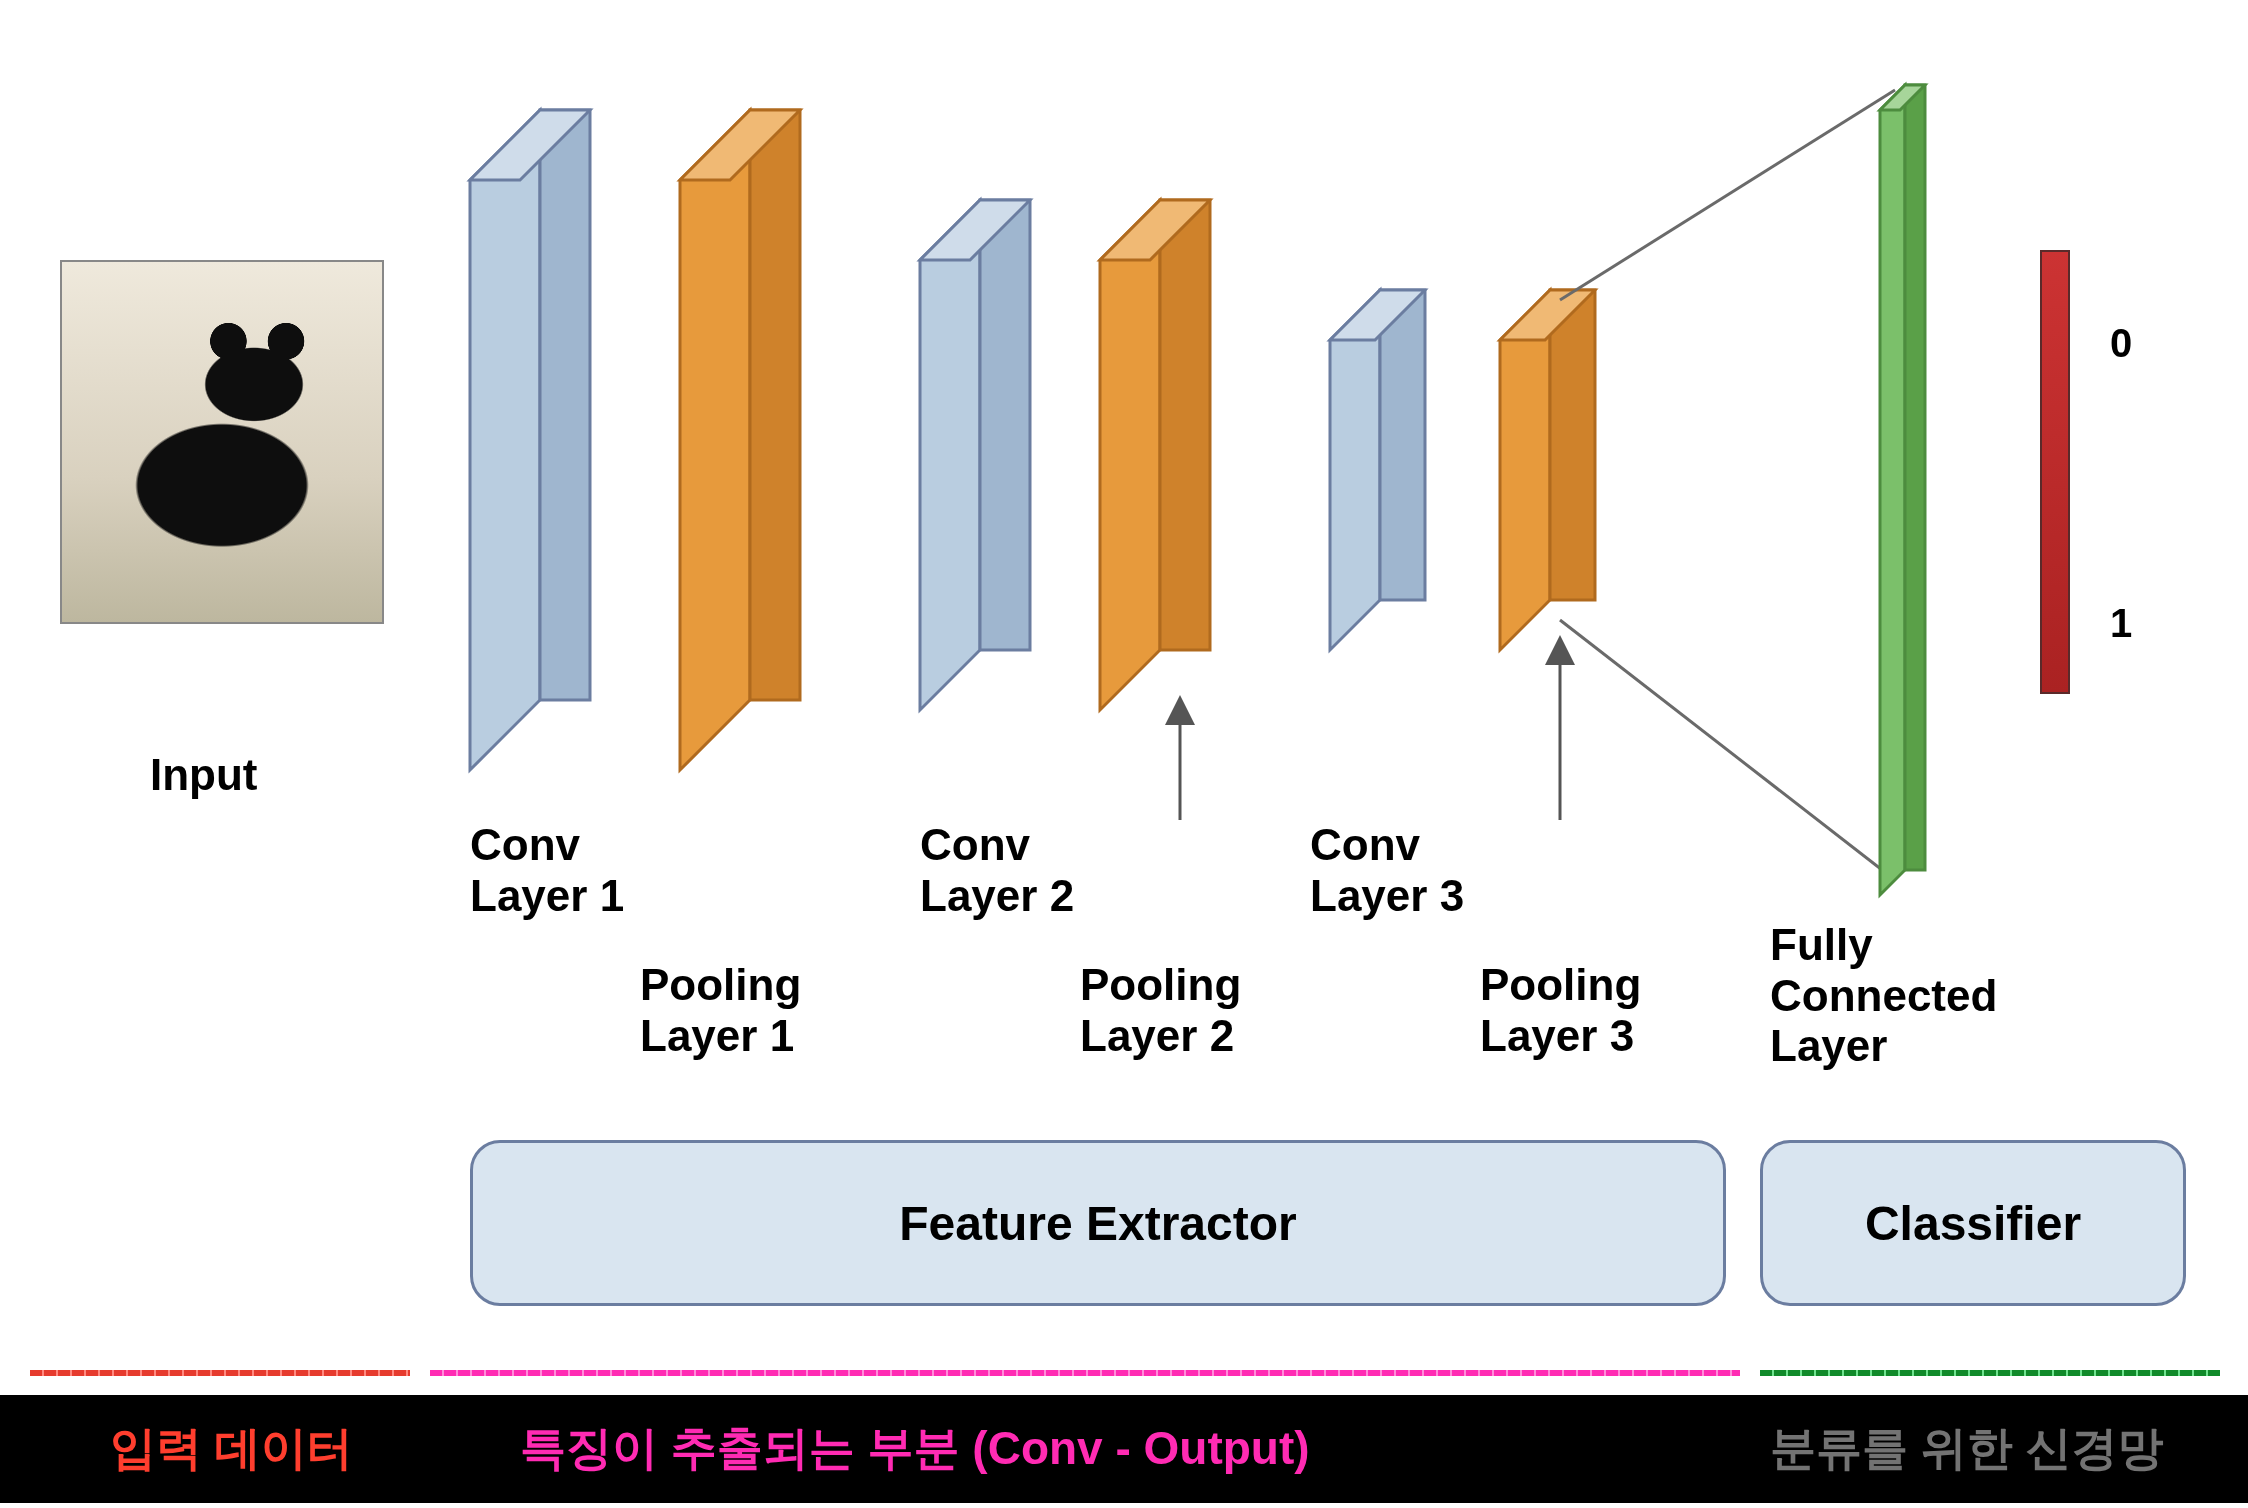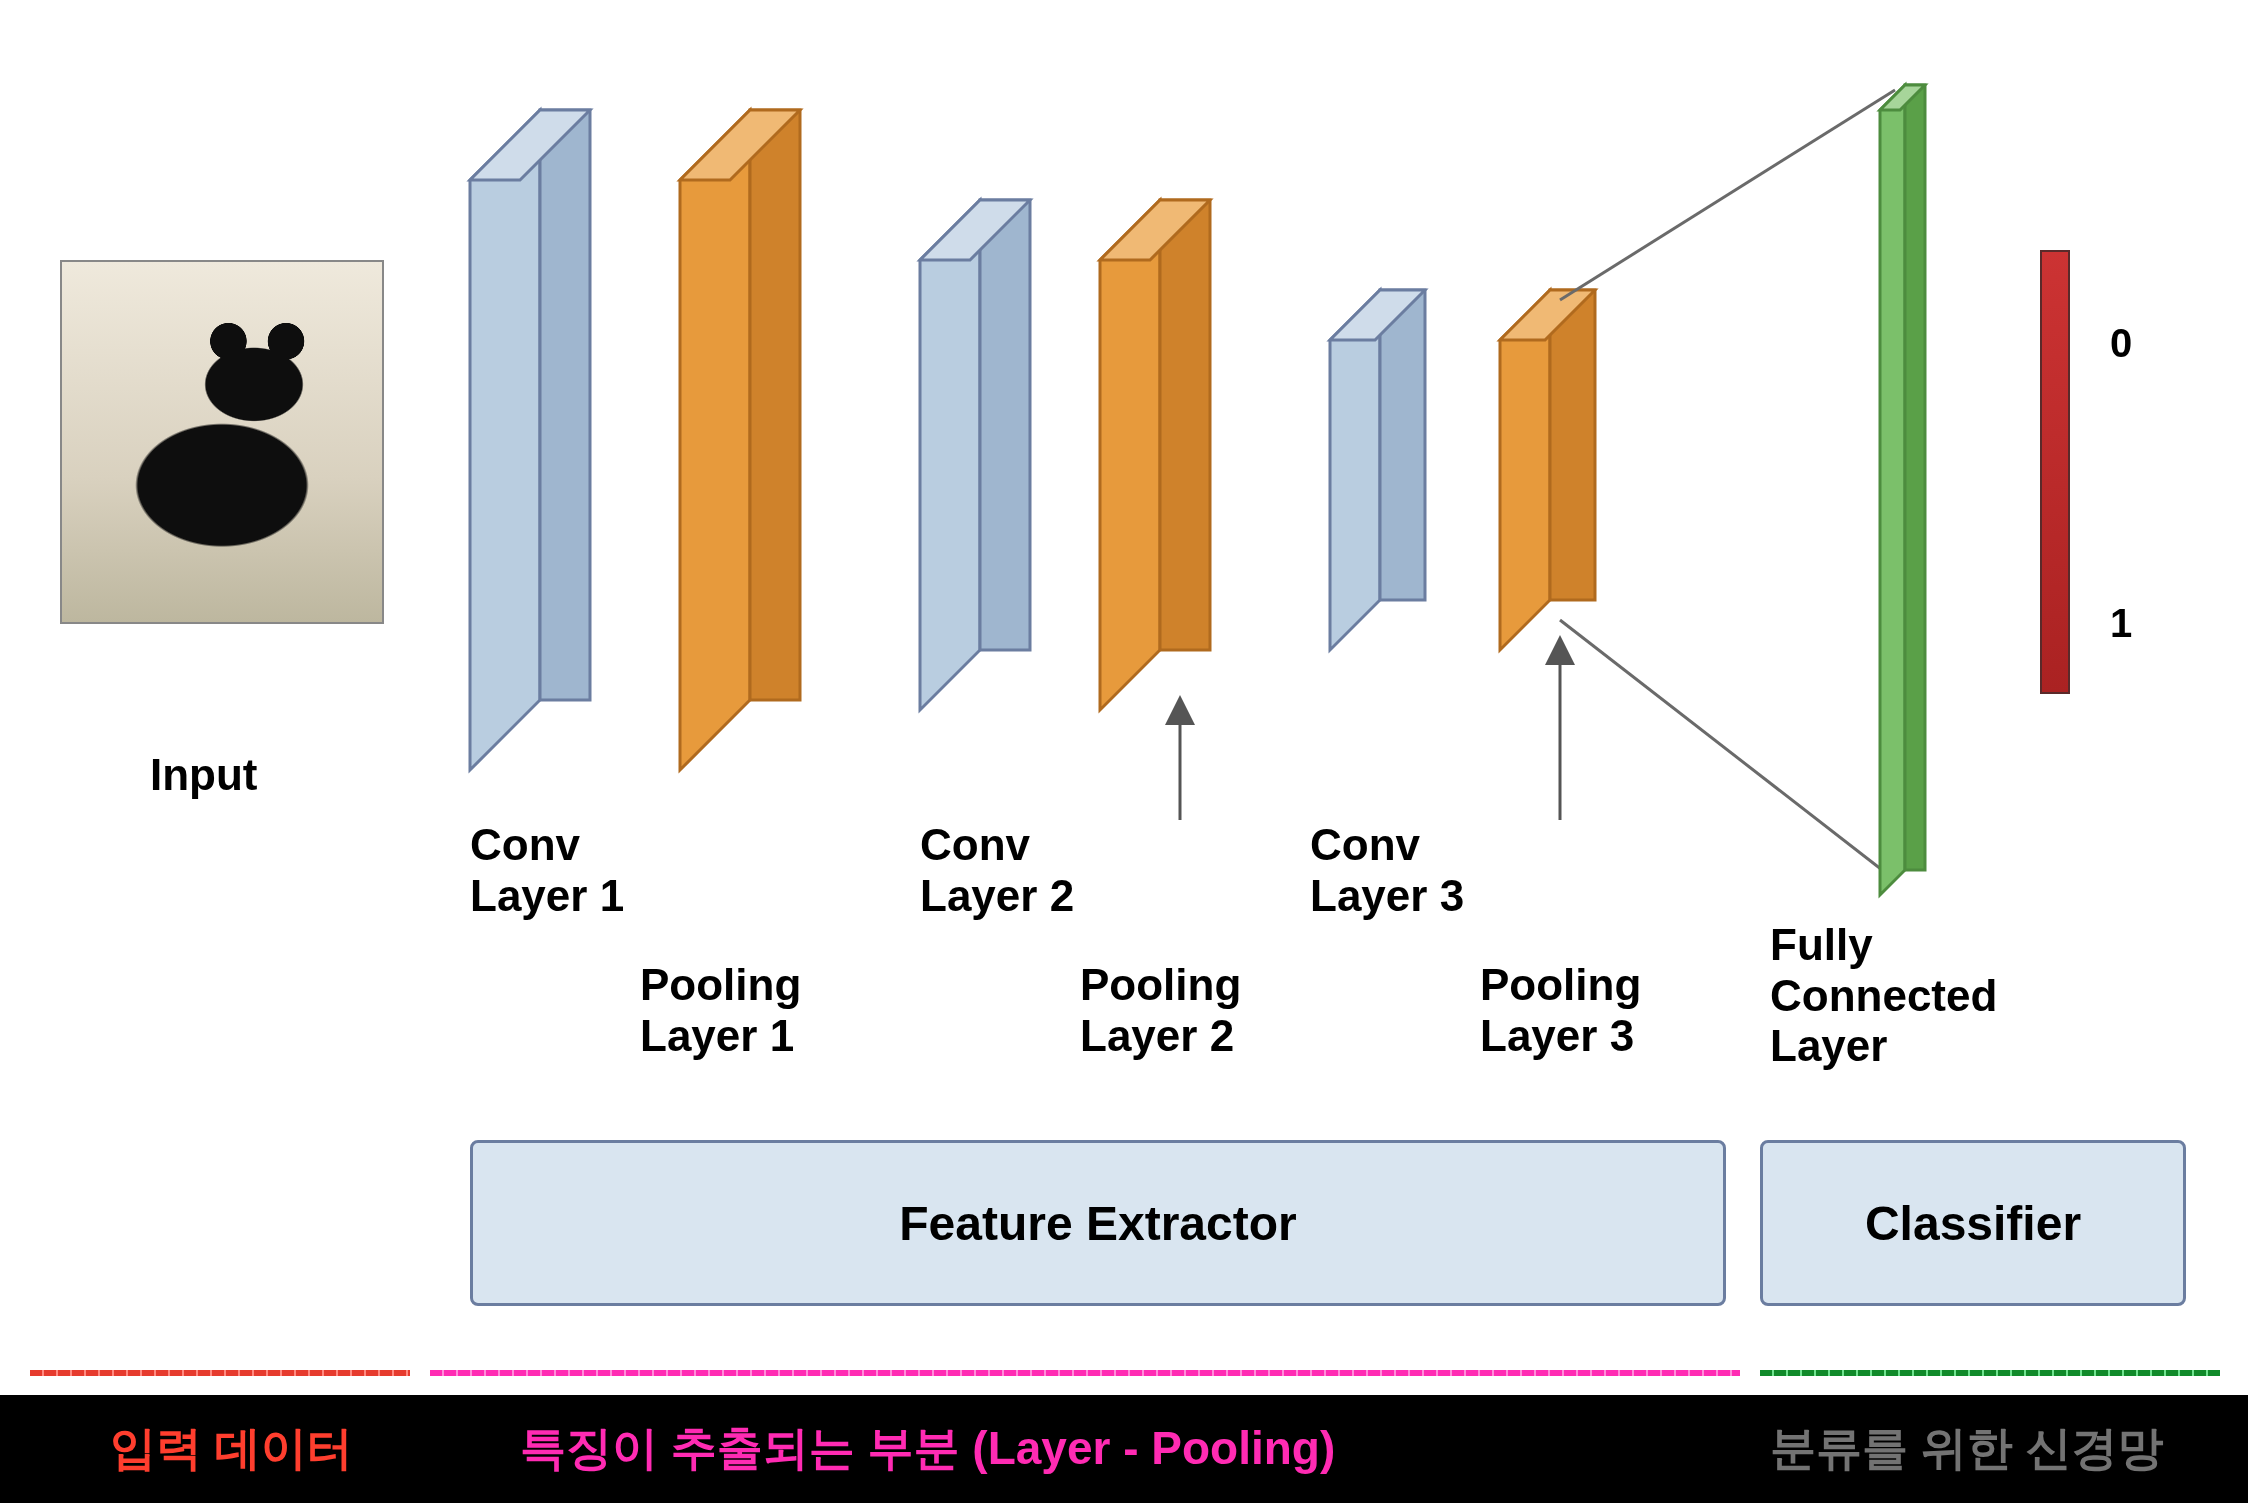--- a/index.html
+++ b/index.html
@@ -1,19 +1,19 @@
 <!DOCTYPE html>
 <html><head>
 <meta charset="utf-8">
 <style>
   html,body{margin:0;padding:0;background:#fff;font-family:Arial,Helvetica,sans-serif}
   .stage{position:relative;width:2248px;height:1508px;background:#fff;overflow:hidden}
   .lbl{position:absolute;font-size:44px;font-weight:700;color:#000;line-height:1.15;white-space:pre}
   .lblS{position:absolute;font-size:40px;font-weight:700;color:#000;line-height:1.15;white-space:pre}
-  .box{position:absolute;border:3px solid #6b7da0;border-radius:8px;background:#d9e5f0;
+  .box{position:absolute;border:3px solid #6b7da0;border-radius:30px;background:#d9e5f0;
        display:flex;align-items:center;justify-content:center;font-size:48px;font-weight:700;color:#000}
   .bandRed{position:absolute;left:0;right:auto;height:6px;background:repeating-linear-gradient(90deg,#e63b2e 0 12px,#ff8a80 12px 14px)}
   .bandPink{position:absolute;height:6px;background:repeating-linear-gradient(90deg,#ff2bb3 0 12px,#ff8cd9 12px 14px)}
   .bandGreen{position:absolute;height:6px;background:repeating-linear-gradient(90deg,#108a2a 0 12px,#6fe38f 12px 14px)}
   .blackbar{position:absolute;left:0;right:0;height:108px;background:#000;display:flex;align-items:center}
   .bbTxt{font-size:46px;font-weight:800;position:absolute}
   .outputBar{position:absolute;width:26px;border:2px solid #5a2a2a;background:linear-gradient(#c33,#a22)}
   .svgLayer{position:absolute;left:0;top:0;width:2248px;height:1508px}
   .catBox{position:absolute;border:2px solid #888;overflow:hidden}
 </style>
@@ -115,17 +115,17 @@
   <div class="box" style="left:1760px;top:1140px;width:420px;height:160px">
     <span>Classifier</span>
   </div>
 
   <div class="bandRed" style="left:30px; top:1370px;width:380px"></div>
   <div class="bandPink" style="left:430px;top:1370px;width:1310px"></div>
   <div class="bandGreen" style="left:1760px;top:1370px;width:460px"></div>
 
   <div class="blackbar" style="top:1395px">
     <span class="bbTxt" style="left:110px;color:#ff3e2e">입력 데이터</span>
-    <span class="bbTxt" style="left:520px;color:#ff2bb3">특징이 추출되는 부분 (Layer - Pooling)</span>
+    <span class="bbTxt" style="left:520px;color:#ff2bb3">특징이 추출되는 부분 (Conv - Output)</span>
     <span class="bbTxt" style="left:1770px;color:#737373">분류를 위한 신경망</span>
   </div>
 
 </div>
 
 </body></html>

